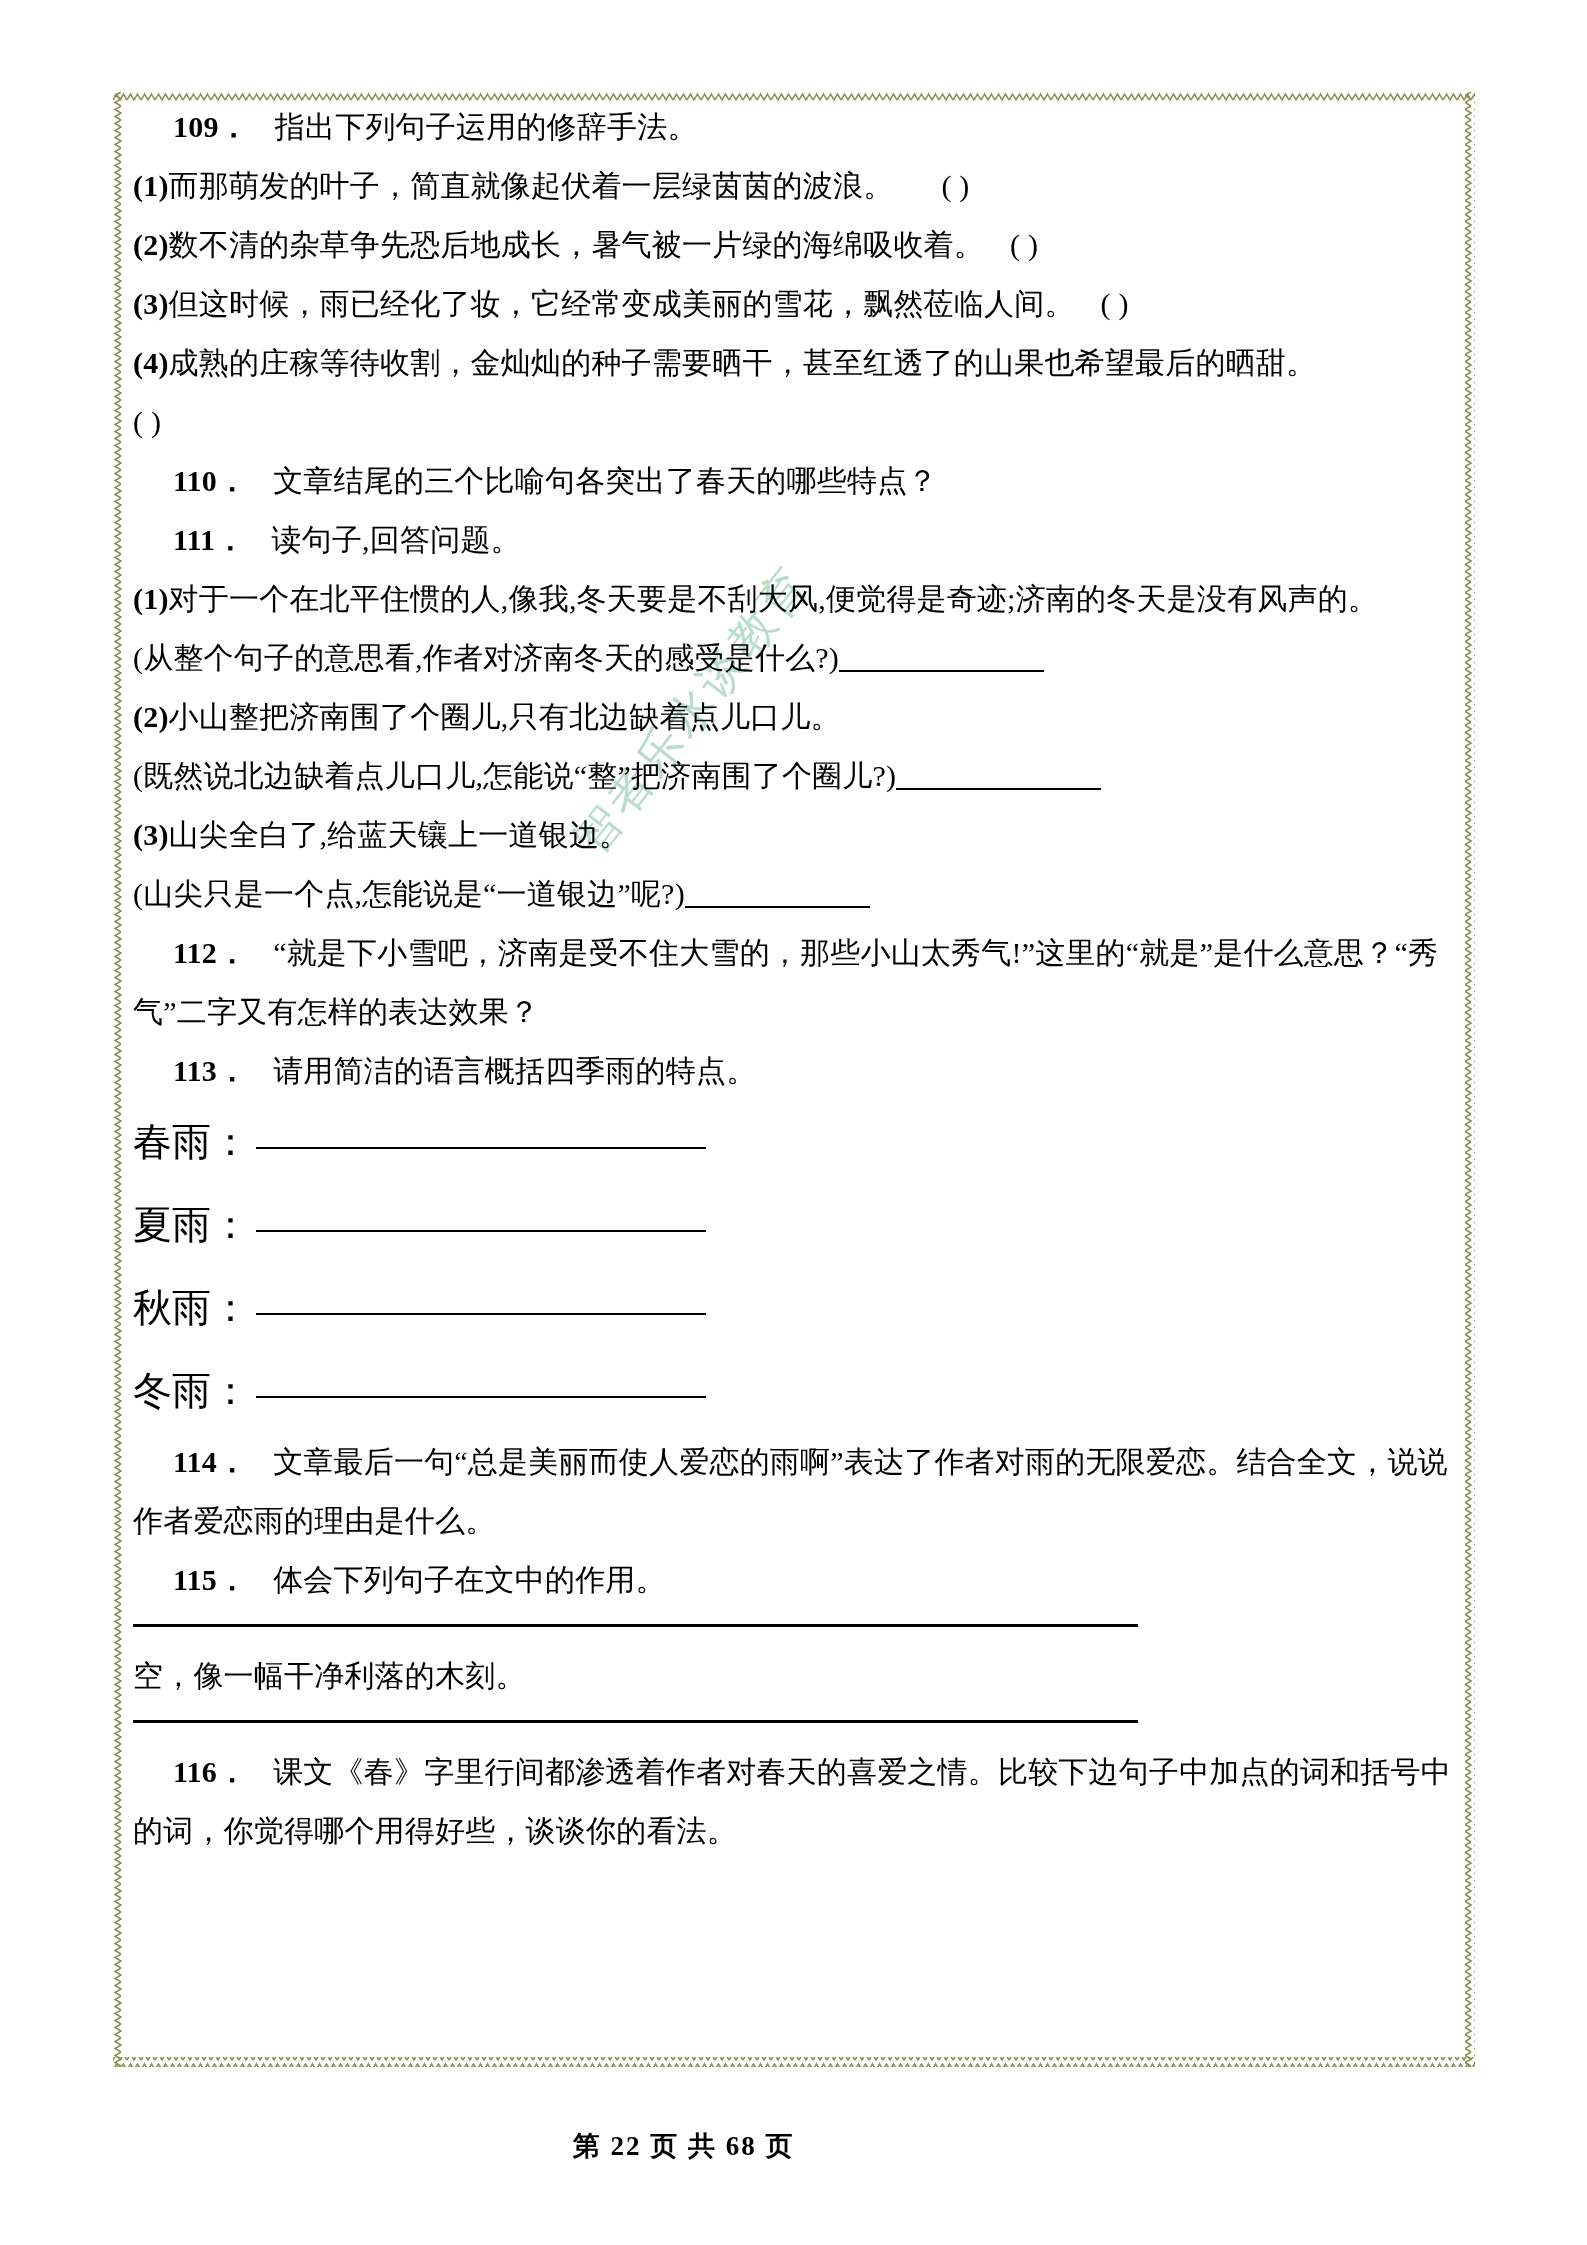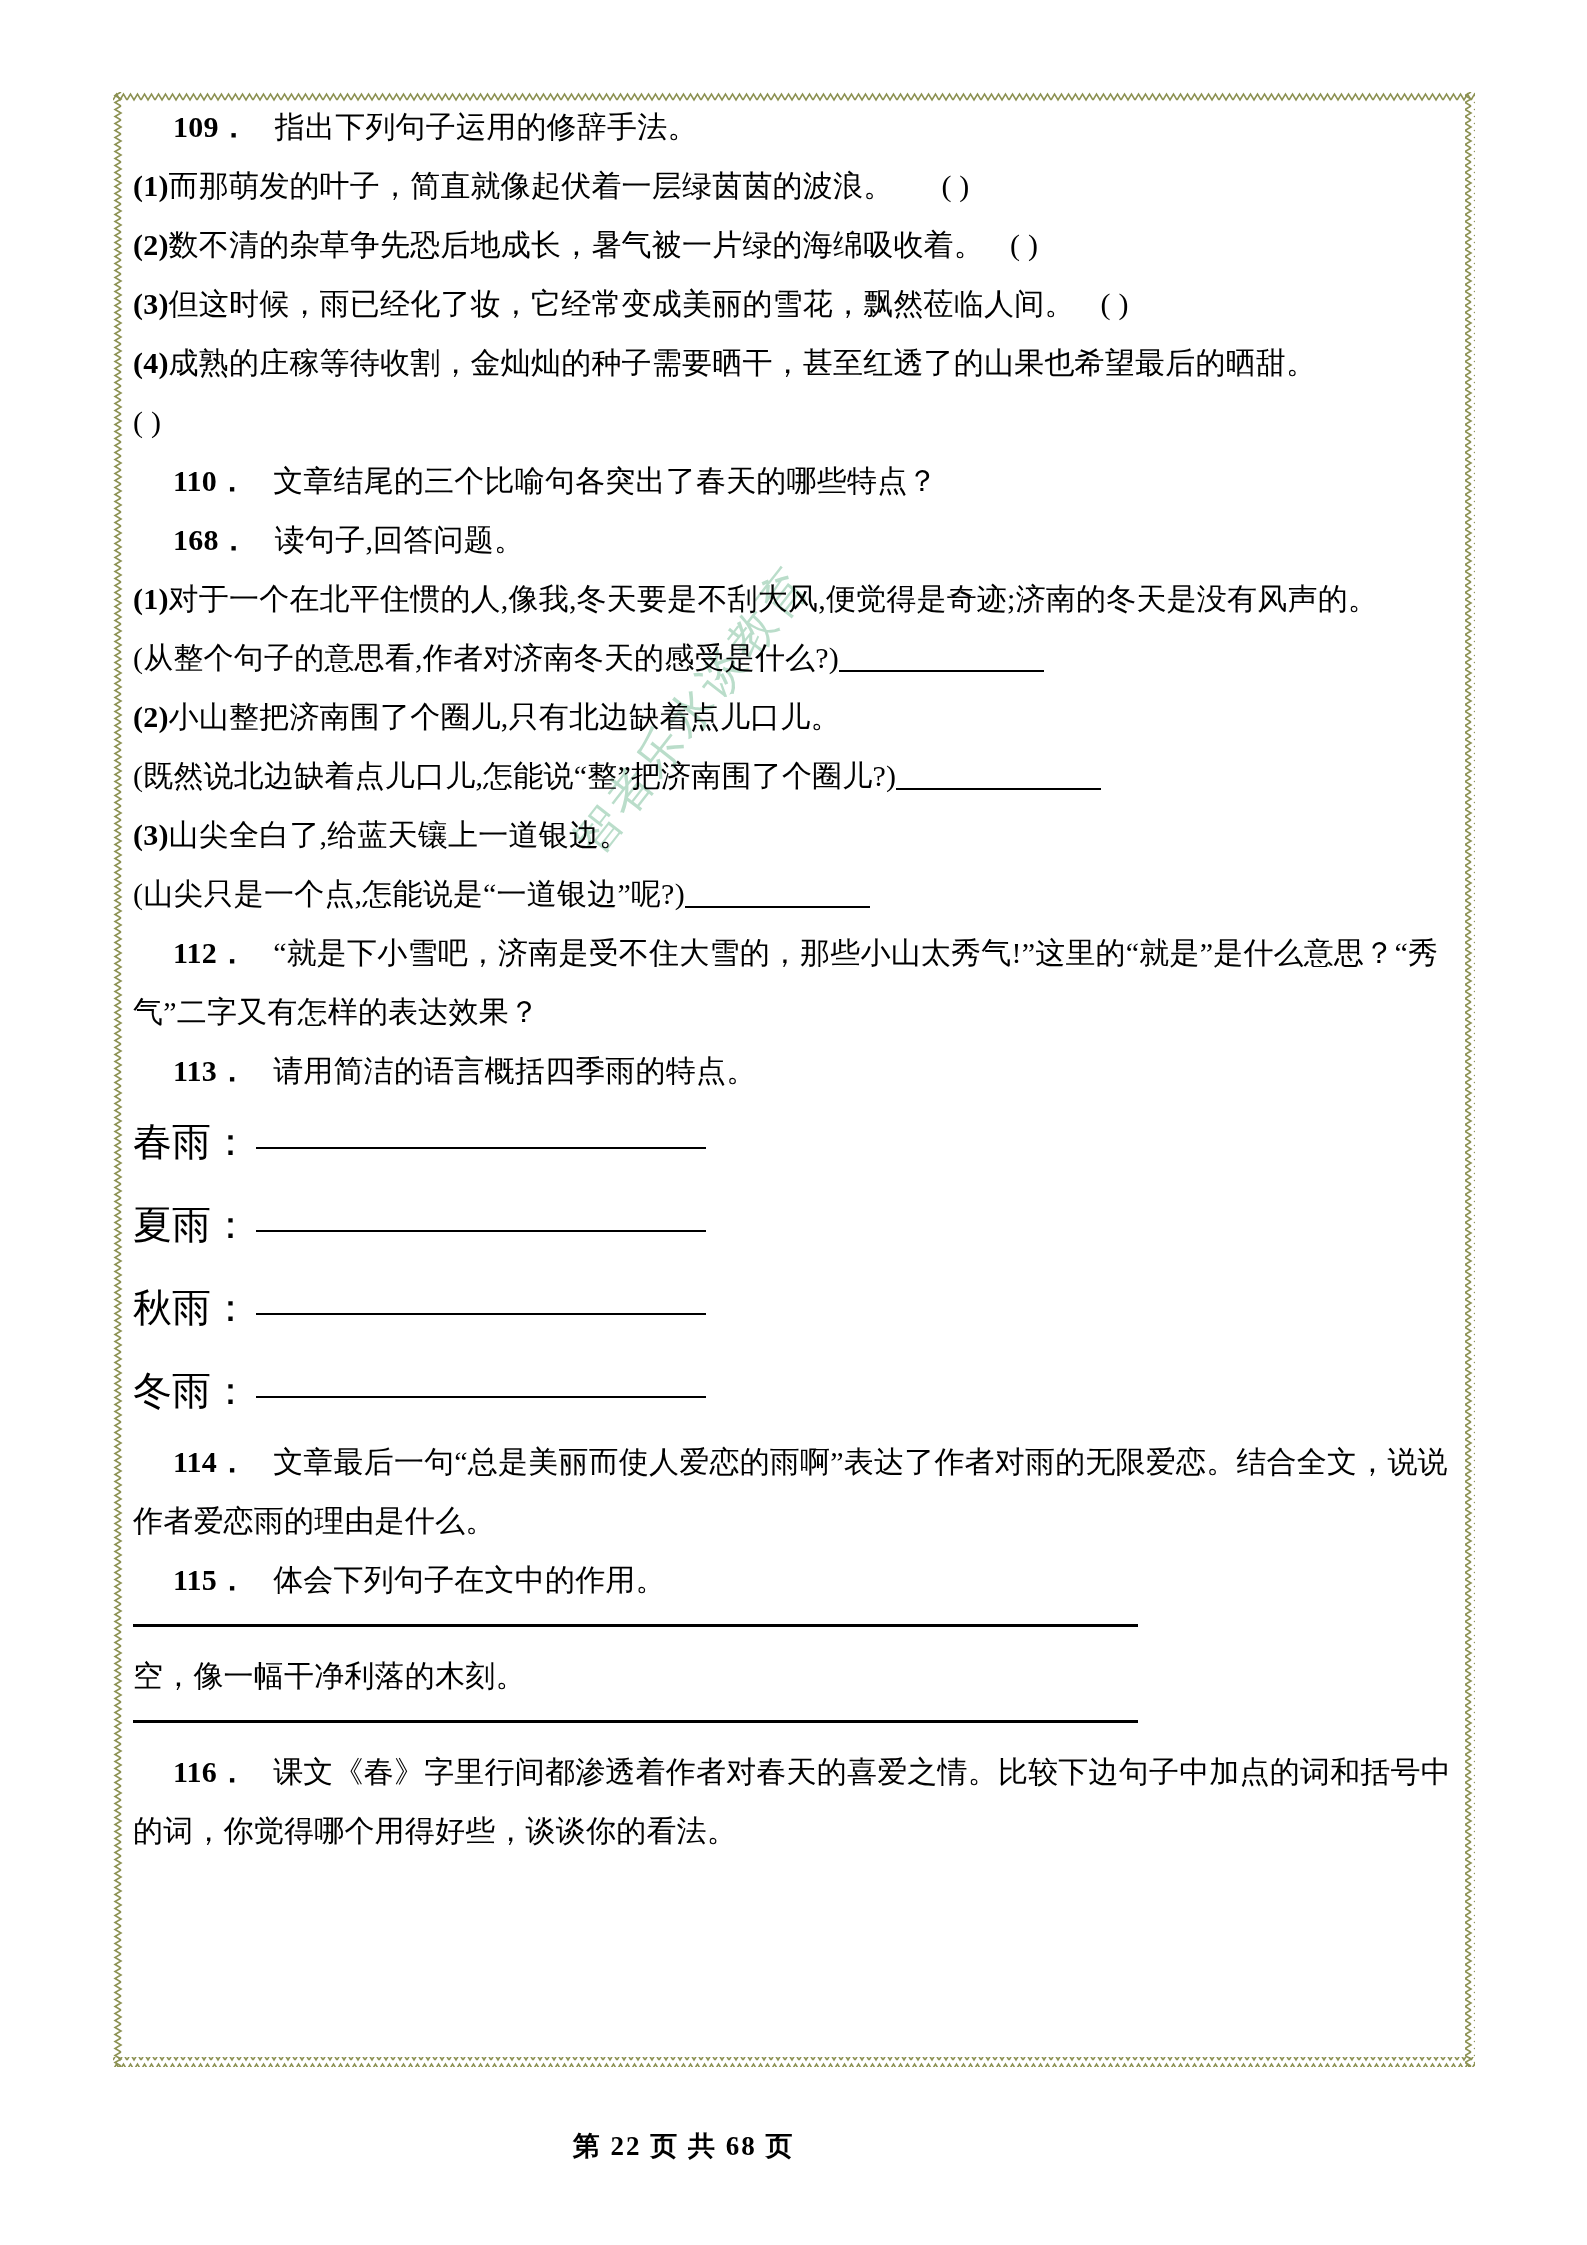--- a/index.html
+++ b/index.html
@@ -150,21 +150,21 @@
     <p class="line"><span class="sub-num">(2)</span><span>数不清的杂草争先恐后地成长，暑气被一片绿的海绵吸收着。</span><span class="sp-sm"></span><span>(        )</span></p>
 
     <p class="line"><span class="sub-num">(3)</span><span>但这时候，雨已经化了妆，它经常变成美丽的雪花，飘然莅临人间。</span><span class="sp-sm"></span><span>(        )</span></p>
 
     <p class="line"><span class="sub-num">(4)</span><span>成熟的庄稼等待收割，金灿灿的种子需要晒干，甚至红透了的山果也希望最后的晒甜。</span></p>
 
     <p class="line"><span>(     )</span></p>
 
     <p class="line"><span class="q-num">110．</span><span class="sp-sm"></span><span>文章结尾的三个比喻句各突出了春天的哪些特点？</span></p>
 
-    <p class="line"><span class="q-num">168．</span><span class="sp-sm"></span><span>读句子,回答问题。</span></p>
+    <p class="line"><span class="q-num">111．</span><span class="sp-sm"></span><span>读句子,回答问题。</span></p>
 
     <p class="line"><span class="sub-num">(1)</span><span>对于一个在北平住惯的人,像我,冬天要是不刮大风,便觉得是奇迹;济南的冬天是没有风声的。</span></p>
 
     <p class="line"><span>(从整个句子的意思看,作者对济南冬天的感受是什么?)</span><span class="blank-inline bl-mid"></span></p>
 
     <p class="line"><span class="sub-num"> (2)</span><span>小山整把济南围了个圈儿,只有北边缺着点儿口儿。</span></p>
 
     <p class="line"><span>(既然说北边缺着点儿口儿,怎能说“整”把济南围了个圈儿?)</span><span class="blank-inline bl-mid"></span></p>
 
     <p class="line"><span class="sub-num">(3)</span><span>山尖全白了,给蓝天镶上一道银边。</span></p>

